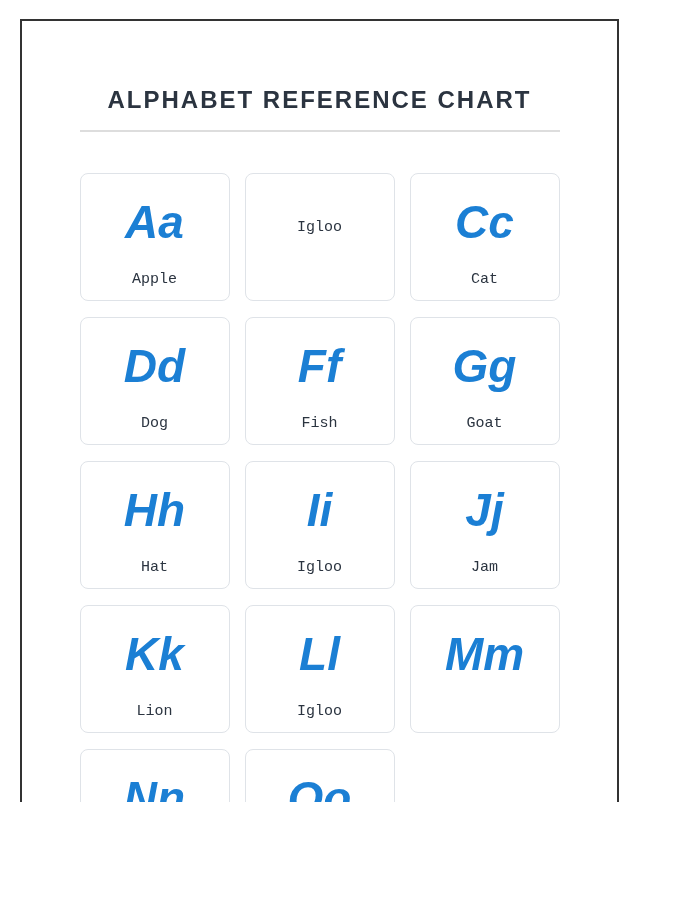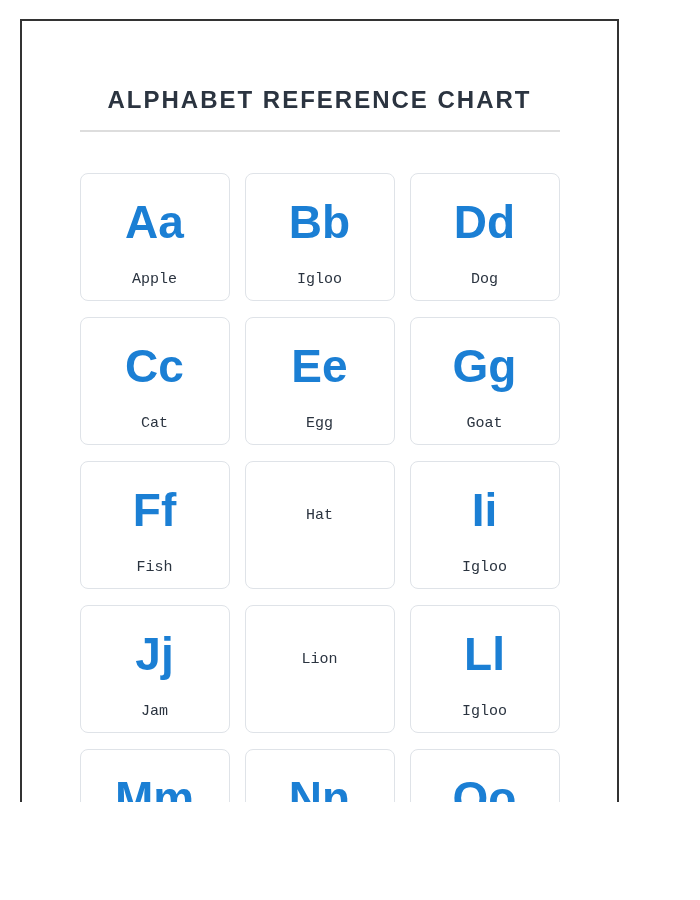--- a/index.html
+++ b/index.html
@@ -70,20 +70,21 @@
     display: flex;
     flex-direction: column;
     align-items: center;
     padding-top: 22px;
   }
   .card-letter {
     font-size: 46px;
     line-height: 52px;
     font-weight: 700;
     color: var(--letter-blue, #1b7fd4);
+    font-style: italic;
   }
   .card-word {
     margin-top: 23px;
     font-size: 15px;
     line-height: 18px;
     font-weight: 500;
     color: var(--word-dark, #2b3440);
     font-family: Liberation Mono, monospace;
   }
 </style>
@@ -94,55 +95,52 @@
   <div class="page-frame">
     <div class="content">
       <h1 class="page-title">ALPHABET REFERENCE CHART</h1>
       <hr class="divider">
       <div class="card-grid">
           <div class="letter-card">
     <div class="card-letter">Aa</div>
     <div class="card-word">Apple</div>
   </div>
           <div class="letter-card">
-    <div class="card-letter">Bb</div>
     <div class="card-word">Igloo</div>
+  </div>
+          <div class="letter-card">
+    <div class="card-letter">Cc</div>
+    <div class="card-word">Cat</div>
   </div>
           <div class="letter-card">
     <div class="card-letter">Dd</div>
     <div class="card-word">Dog</div>
   </div>
           <div class="letter-card">
-    <div class="card-letter">Cc</div>
-    <div class="card-word">Cat</div>
-  </div>
-          <div class="letter-card">
-    <div class="card-letter">Ee</div>
-    <div class="card-word">Egg</div>
+    <div class="card-letter">Ff</div>
+    <div class="card-word">Fish</div>
   </div>
           <div class="letter-card">
     <div class="card-letter">Gg</div>
     <div class="card-word">Goat</div>
   </div>
           <div class="letter-card">
-    <div class="card-letter">Ff</div>
-    <div class="card-word">Fish</div>
-  </div>
-          <div class="letter-card">
+    <div class="card-letter">Hh</div>
     <div class="card-word">Hat</div>
   </div>
           <div class="letter-card">
     <div class="card-letter">Ii</div>
     <div class="card-word">Igloo</div>
   </div>
           <div class="letter-card">
     <div class="card-letter">Jj</div>
     <div class="card-word">Jam</div>
   </div>
           <div class="letter-card">
+    <div class="card-letter">Kk</div>
     <div class="card-word">Lion</div>
   </div>
           <div class="letter-card">
     <div class="card-letter">Ll</div>
     <div class="card-word">Igloo</div>
   </div>
           <div class="letter-card">
     <div class="card-letter">Mm</div>
     <div class="card-word"></div>
   </div>

